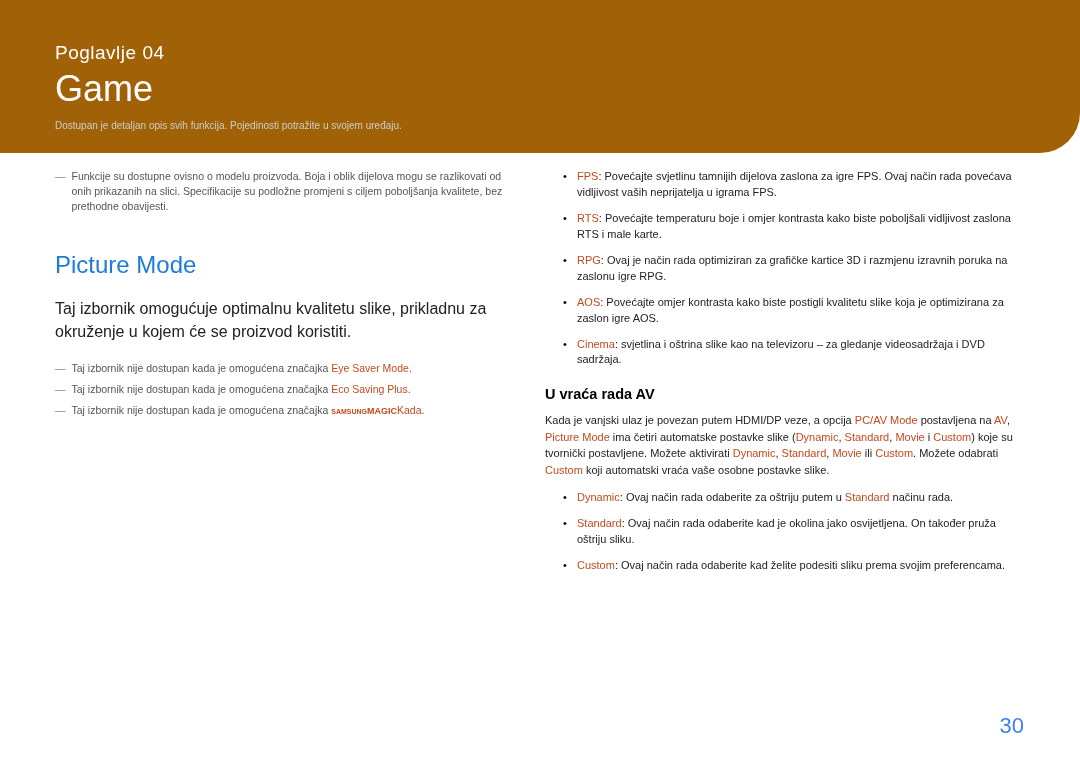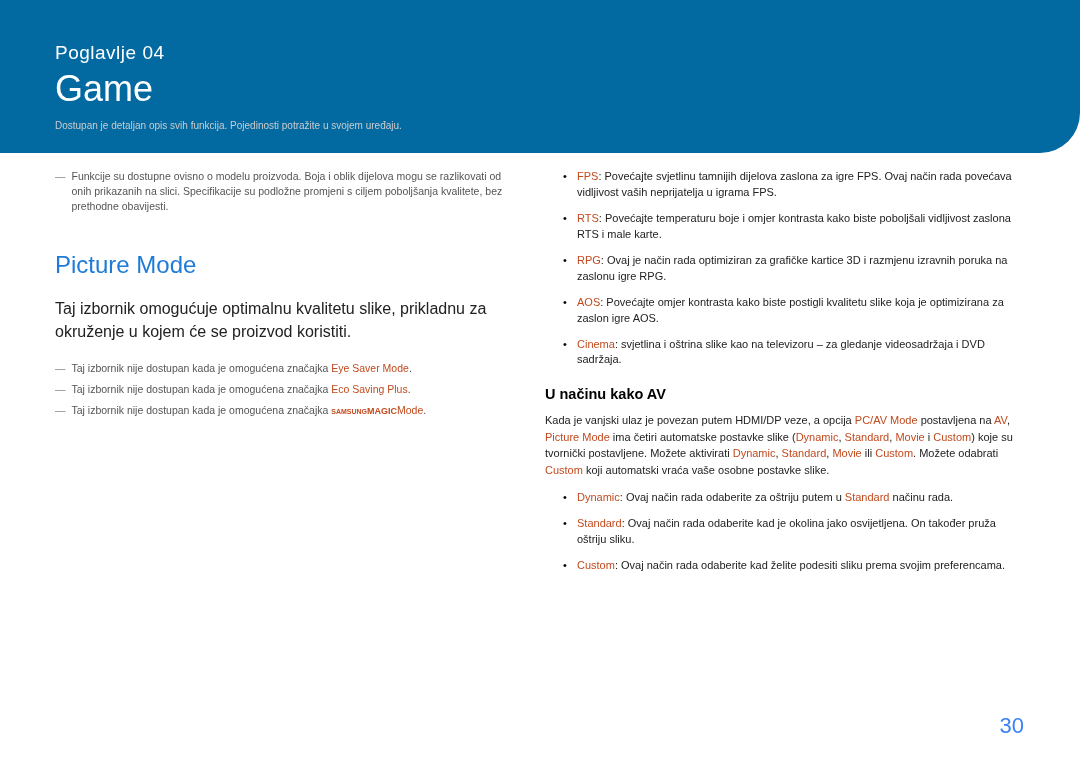--- a/index.html
+++ b/index.html
@@ -5,21 +5,21 @@
   * { margin: 0; padding: 0; box-sizing: border-box; }
   body {
     width: 1080px;
     height: 763px;
     font-family: Arial, Helvetica, sans-serif;
     background: #fff;
     position: relative;
     overflow: hidden;
   }
   .header {
-    background: #0369a1;
+    background: #a16207;
     color: #fff;
     padding: 42px 55px 22px 55px;
     border-radius: 0 0 40px 0;
   }
   .chapter {
     font-size: 19px;
     font-weight: 400;
     letter-spacing: 0.5px;
     margin-bottom: 4px;
   }
@@ -135,35 +135,35 @@
         <span>Taj izbornik nije dostupan kada je omogućena značajka </span><span class="hl">Eye Saver Mode</span><span>.</span>
       </span>
     </div>
     <div class="dash-note">
       <span>
         <span>Taj izbornik nije dostupan kada je omogućena značajka </span><span class="hl">Eco Saving Plus</span><span>.</span>
       </span>
     </div>
     <div class="dash-note">
       <span>
-        <span>Taj izbornik nije dostupan kada je omogućena značajka </span><span class="hl"><span class="magic-sup">SAMSUNG</span><span class="magic">MAGIC</span><span>Mode</span></span><span>.</span>
+        <span>Taj izbornik nije dostupan kada je omogućena značajka </span><span class="hl"><span class="magic-sup">SAMSUNG</span><span class="magic">MAGIC</span><span>Kada</span></span><span>.</span>
       </span>
     </div>
   </div>
 
   <div class="right-col">
     <ul class="modes">
       <li><span class="hl">FPS</span><span>: Povećajte svjetlinu tamnijih dijelova zaslona za igre FPS. Ovaj način rada povećava vidljivost vaših neprijatelja u igrama FPS.</span></li>
       <li><span class="hl">RTS</span><span>: Povećajte temperaturu boje i omjer kontrasta kako biste poboljšali vidljivost zaslona RTS i male karte.</span></li>
       <li><span class="hl">RPG</span><span>: Ovaj je način rada optimiziran za grafičke kartice 3D i razmjenu izravnih poruka na zaslonu igre RPG.</span></li>
       <li><span class="hl">AOS</span><span>: Povećajte omjer kontrasta kako biste postigli kvalitetu slike koja je optimizirana za zaslon igre AOS.</span></li>
       <li><span class="hl">Cinema</span><span>: svjetlina i oštrina slike kao na televizoru – za gledanje videosadržaja i DVD sadržaja.</span></li>
     </ul>
 
-    <div class="sub-heading" style="margin-top:18px">U načinu kako AV</div>
+    <div class="sub-heading" style="margin-top:18px">U vraća rada AV</div>
     <div class="para">
       <span>Kada je vanjski ulaz je povezan putem HDMI/DP veze, a opcija </span><span class="hl">PC/AV Mode</span><span> postavljena na </span><span class="hl">AV</span><span>, </span><span class="hl">Picture Mode</span><span> ima četiri automatske postavke slike (</span><span class="hl">Dynamic</span><span>, </span><span class="hl">Standard</span><span>, </span><span class="hl">Movie</span><span> i </span><span class="hl">Custom</span><span>) koje su tvornički postavljene. Možete aktivirati </span><span class="hl">Dynamic</span><span>, </span><span class="hl">Standard</span><span>, </span><span class="hl">Movie</span><span> ili </span><span class="hl">Custom</span><span>. Možete odabrati </span><span class="hl">Custom</span><span> koji automatski vraća vaše osobne postavke slike.</span>
     </div>
 
     <ul class="modes">
       <li><span class="hl">Dynamic</span><span>: Ovaj način rada odaberite za oštriju putem u </span><span class="hl">Standard</span><span> načinu rada.</span></li>
       <li><span class="hl">Standard</span><span>: Ovaj način rada odaberite kad je okolina jako osvijetljena. On također pruža oštriju sliku.</span></li>
       <li><span class="hl">Custom</span><span>: Ovaj način rada odaberite kad želite podesiti sliku prema svojim preferencama.</span></li>
     </ul>
   </div>

